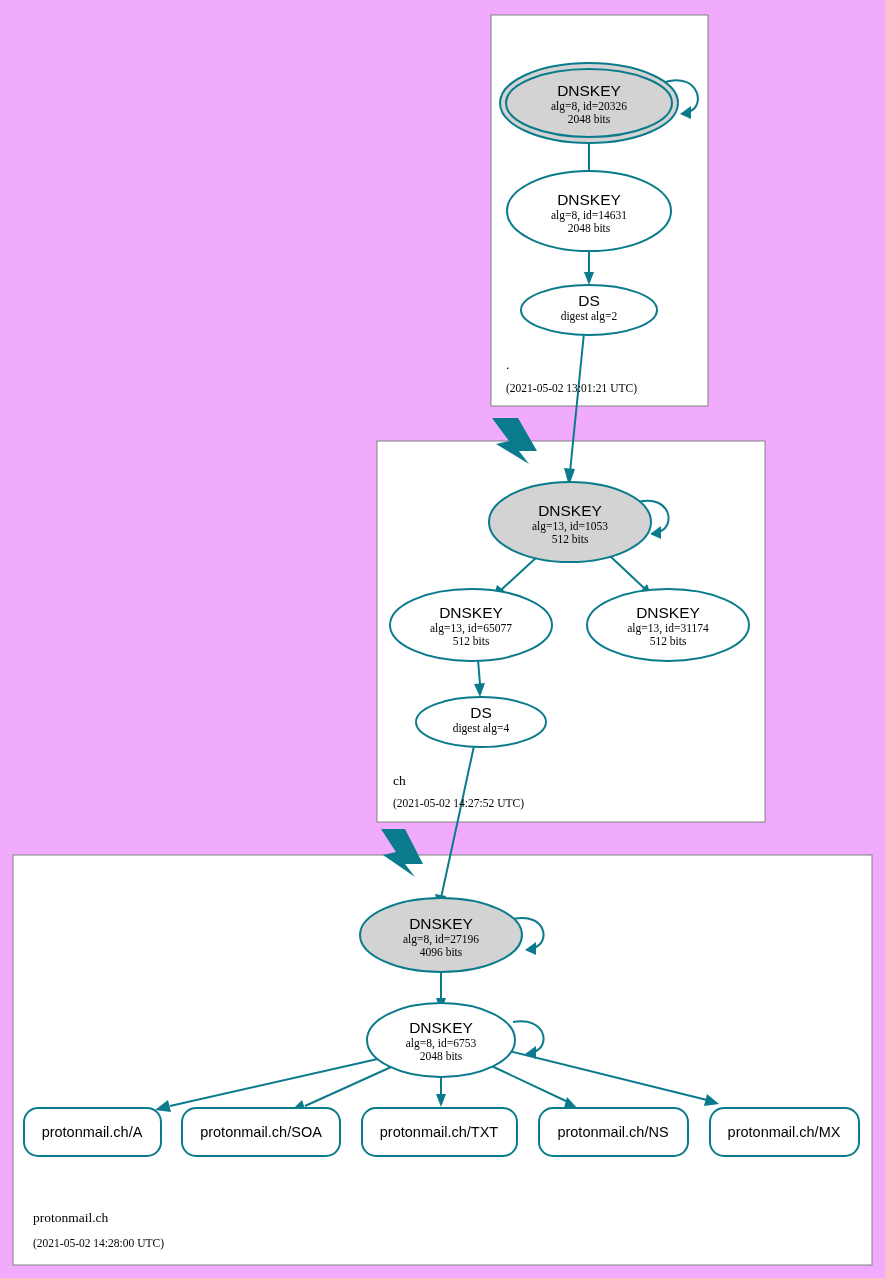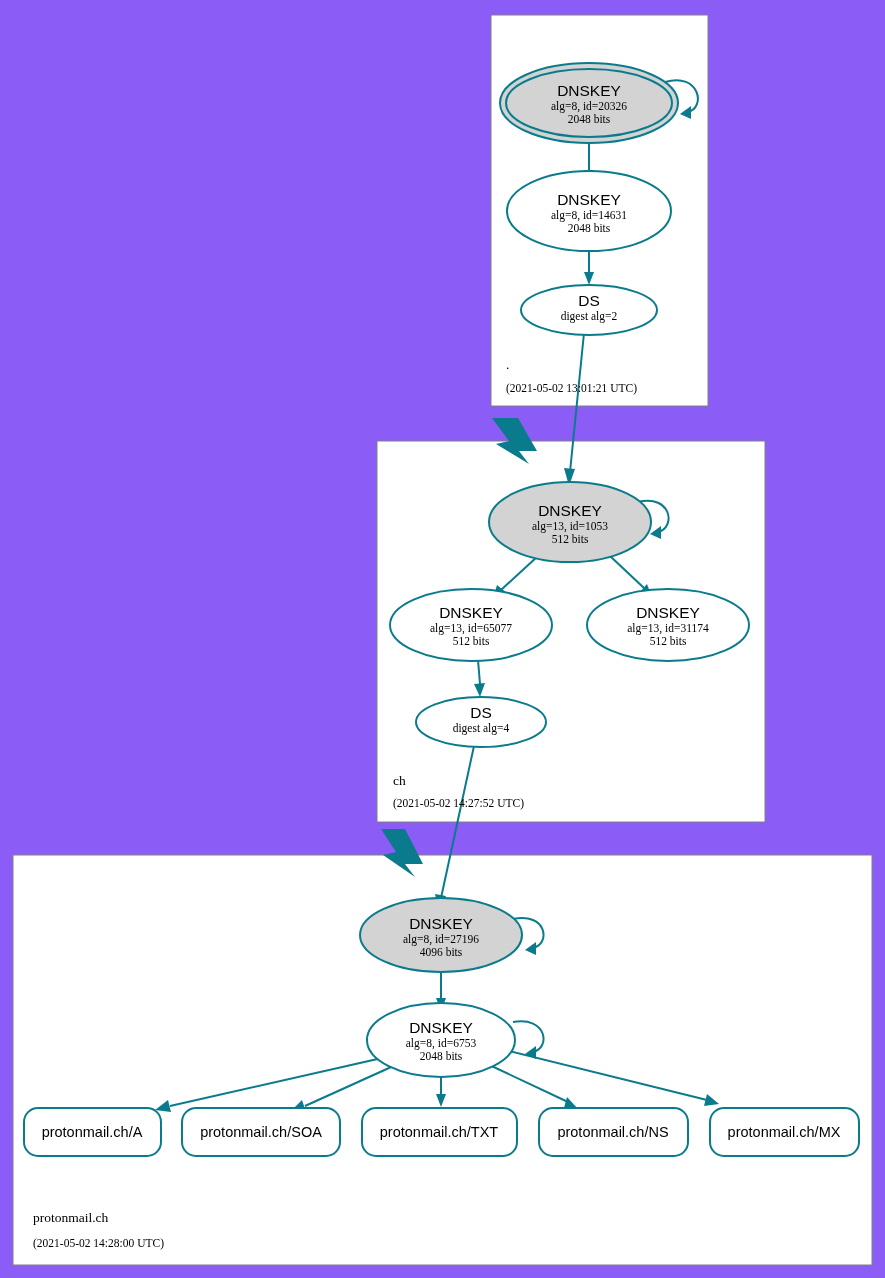--- a/index.html
+++ b/index.html
@@ -8,21 +8,21 @@
     background: #ffffff;
   }
   body {
     font-family: "Liberation Sans", sans-serif;
   }
   #canvas {
     position: relative;
     width: 885px;
     height: 1278px;
     overflow: hidden;
-    background: #8b5cf6;
+    background: #f0abfc;
   }
   #dnssec-svg {
     position: absolute;
     top: 0;
     left: 0;
     width: 885px;
     height: 1278px;
   }
   .zone-box {
     fill: #ffffff;

